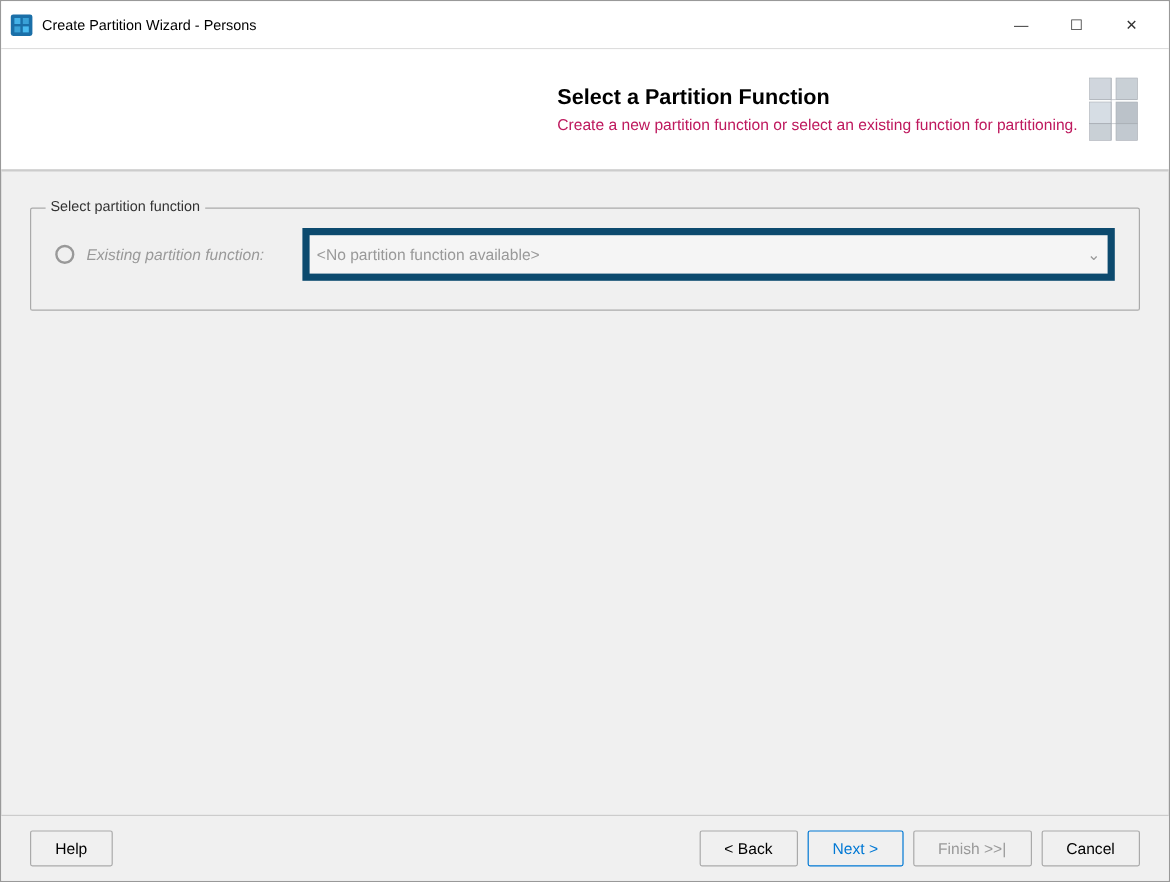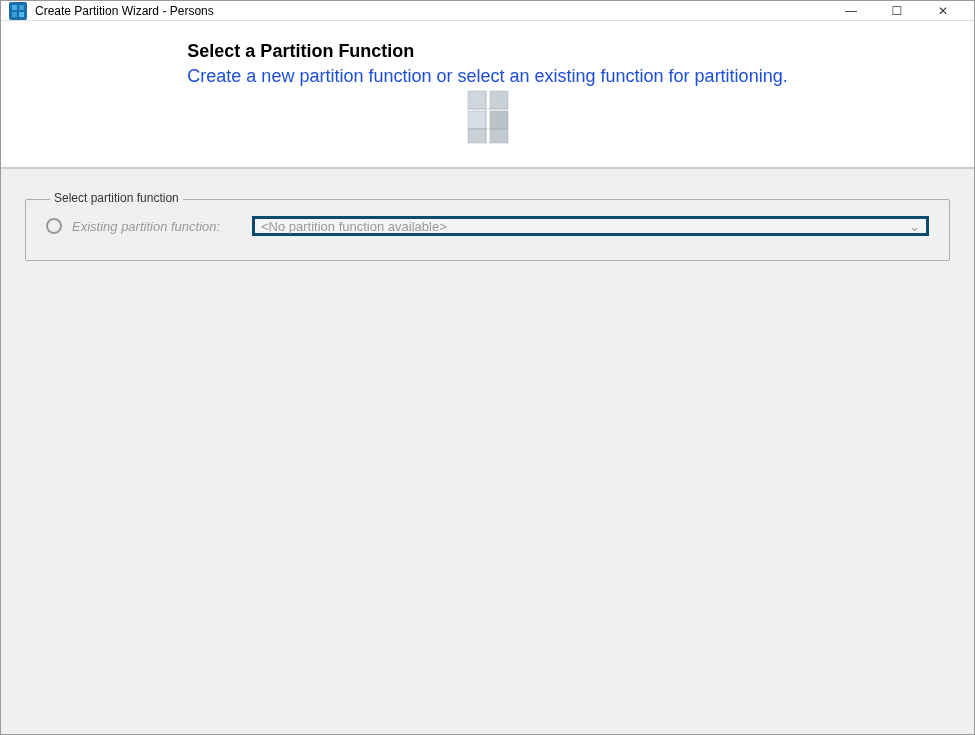--- a/index.html
+++ b/index.html
@@ -18,21 +18,21 @@
       height: 735px;
       background: #f0f0f0;
       border: 1px solid #999;
       display: flex;
       flex-direction: column;
       box-shadow: 2px 2px 8px rgba(0,0,0,0.3);
     }
     
     .title-bar {
       background: #fff;
-      height: 20px;
+      height: 40px;
       display: flex;
       align-items: center;
       padding: 0 8px;
       border-bottom: 1px solid #ddd;
       flex-shrink: 0;
     }
     .title-bar-icon {
       width: 18px;
       height: 18px;
       margin-right: 8px;
@@ -63,59 +63,58 @@
       font-size: 12px;
       display: flex;
       align-items: center;
       justify-content: center;
       color: #333;
     }
 
     
     .wizard-header {
       background: #fff;
-      padding: 20px 28px;
+      padding: 20px 16px;
       border-bottom: 2px solid #ccc;
       display: flex;
       align-items: center;
-      justify-content: space-between;
-      flex-shrink: 0;
-      flex-direction: column;
+      justify-content: flex-end;
+      flex-shrink: 0;
     }
     .wizard-header-text {}
     .wizard-header h1 {
       font-size: 18px;
       font-weight: bold;
       color: #000;
       margin-bottom: 4px;
     }
     .wizard-header p {
-      font-size: 18px;
-      color: #1d4ed8;
+      font-size: 13px;
+      color: #be185d;
     }
 
     
     .wizard-content {
       flex: 1;
       padding: 30px 24px;
       overflow-y: auto;
     }
 
     
     .group-box {
       border: 1px solid #aaa;
       border-radius: 2px;
       padding: 16px 20px 24px 20px;
       position: relative;
       margin-bottom: 20px;
     }
     .group-box-legend {
       position: absolute;
       top: -9px;
-      left: 24px;
+      left: 12px;
       background: #f0f0f0;
       padding: 0 4px;
       font-size: 12px;
       color: #333;
     }
 
     .option-row {
       display: flex;
       align-items: center;
       margin-bottom: 24px;
@@ -157,22 +156,22 @@
       border: 1px solid #0078d4;
       border-bottom: 2px solid #0078d4;
       padding: 0 6px;
       font-size: 13px;
       outline: none;
       background: #fff;
     }
 
     .dropdown {
       flex: 1;
-      height: 20px;
-      border: 3px solid #0c4a6e;
+      height: 44px;
+      border: 6px solid #0c4a6e;
       padding: 0 6px;
       font-size: 13px;
       background: #f5f5f5;
       color: #999;
       display: flex;
       align-items: center;
       justify-content: space-between;
       cursor: not-allowed;
     }
 
@@ -270,13 +269,24 @@
         <div class="radio-btn"></div>
         <span class="radio-label disabled">Existing partition function:</span>
         <div class="dropdown">
           <span>&lt;No partition function available&gt;</span>
           <span>⌄</span>
         </div>
       </div>
     </div>
   </div>
 
+  <div class="wizard-footer">
+    <div class="footer-left">
+      <button class="btn">Help</button>
+    </div>
+    <div class="footer-right">
+      <button class="btn">&lt; Back</button>
+      <button class="btn primary">Next &gt;</button>
+      <button class="btn disabled" disabled="">Finish &gt;&gt;|</button>
+      <button class="btn">Cancel</button>
+    </div>
+  </div>
 </div>
 
 </body></html>

